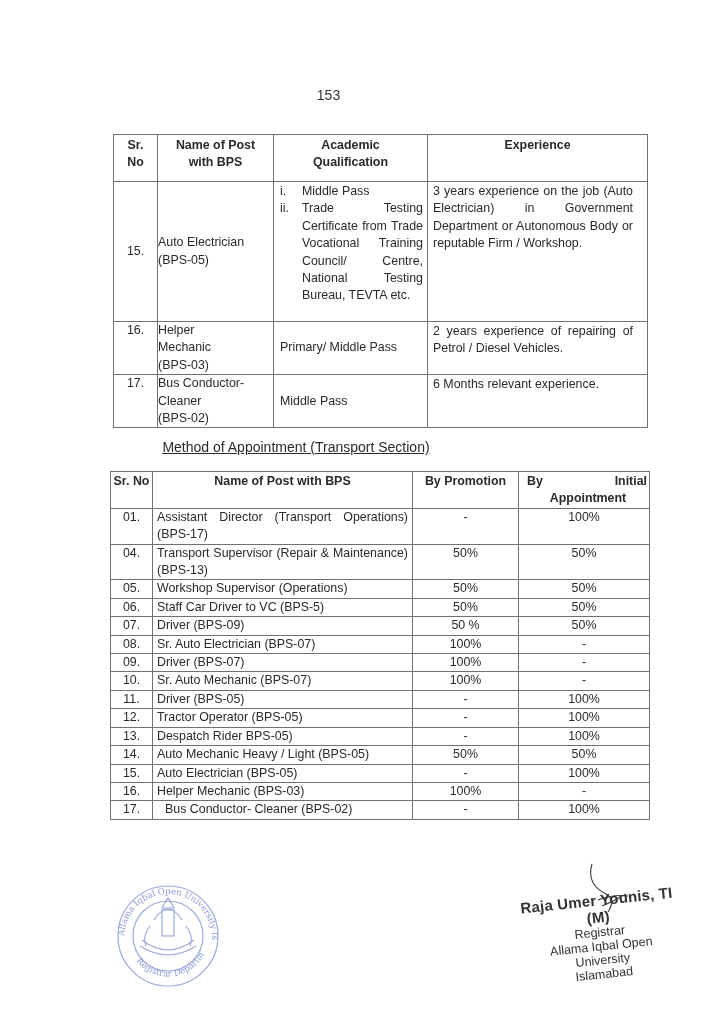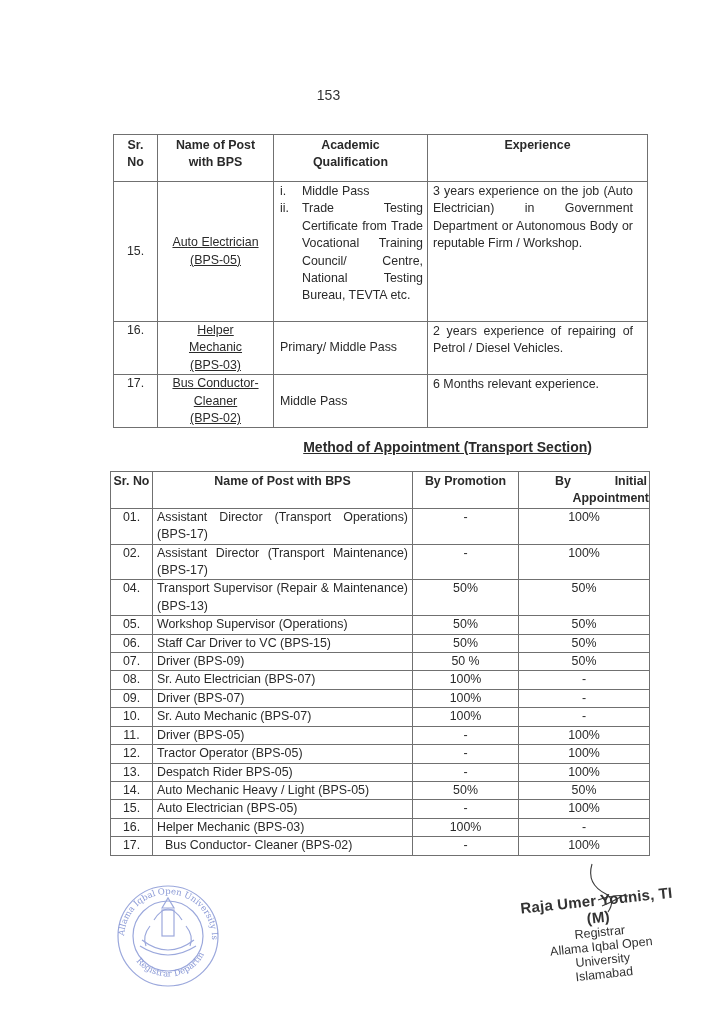--- a/index.html
+++ b/index.html
@@ -11,40 +11,40 @@
     position: absolute; top: 87px; left: 0; width: 657px; text-align: center; font-size: 14px; color: #333;
   }
   table { border-collapse: collapse; position: absolute; table-layout: fixed; }
   td, th { border: 1px solid #707070; vertical-align: top; padding: 0; line-height: 17.4px; }
   th { font-weight: bold; }
 
   
   #t1 { left: 113px; top: 134px; width: 534px; }
   #t1 th { height: 44px; padding-top: 2px; }
   #t1 td.c-sr { text-align: center; vertical-align: middle; }
-  #t1 td.c-name { text-align: center; vertical-align: middle; text-decoration: underline; }
+  #t1 td.c-name { text-align: left; vertical-align: middle; }
   #t1 td.c-qual { padding: 1px 4px 1px 6px; }
   #t1 td.c-exp { padding: 1px 14px 1px 5px; text-align: justify; }
   #t1 td.c-qual.mid { vertical-align: middle; }
   ol.qual { list-style: none; margin: 0; padding: 0; }
   ol.qual li { position: relative; padding-left: 22px; text-align: justify; text-align-last: left; }
   ol.qual li .marker { position: absolute; left: 0; top: 0; }
 
   .section-title {
-    position: absolute; top: 439px; left: 0; width: 592px; text-align: right;
-    font-weight: bold; font-size: 14px; text-decoration: underline;
+    position: absolute; top: 439px; left: 0; width: 592px; text-align: center;
+    font-weight: normal; font-size: 14px; text-decoration: underline;
   }
 
   
   #t2 { left: 110px; top: 471px; width: 539px; }
   #t2 th { text-align: center; padding-top: 1px; }
   #t2 td { padding: 0 4px; }
   #t2 td.c-sr { text-align: center; margin-left: 16px; }
   #t2 td.c-val { text-align: center; }
-  #t2 th.h-init { text-align: right; padding-left: 36px; }
+  #t2 th.h-init { text-align: center; padding-left: 8px; }
   .h-init .l1 { display: flex; justify-content: space-between; padding-right: 2px; }
   #t2 td.c-name { text-align: justify; }
   #t2 tr.row17 td.c-name { padding-left: 12px; }
 
   
   .stamp {
     position: absolute; left: 110px; top: 880px; width: 120px; height: 110px;
   }
   .signature-block {
     position: absolute; left: 516px; top: 900px; width: 160px; transform: rotate(-6deg);
@@ -151,40 +151,34 @@
     </tr>
   </thead>
   <tbody id="t2-body">
     <tr>
         <td class="c-sr">01.</td>
         <td class="c-name">Assistant Director (Transport Operations) (BPS-17)</td>
         <td class="c-val">-</td>
         <td class="c-val">100%</td>
       </tr>
     <tr>
-        <td class="c-sr">02.</td>
-        <td class="c-name">Assistant Director (Transport Maintenance) (BPS-17)</td>
-        <td class="c-val">-</td>
-        <td class="c-val">100%</td>
-      </tr>
-    <tr>
         <td class="c-sr">04.</td>
         <td class="c-name">Transport Supervisor (Repair &amp; Maintenance) (BPS-13)</td>
         <td class="c-val">50%</td>
         <td class="c-val">50%</td>
       </tr>
     <tr>
         <td class="c-sr">05.</td>
         <td class="c-name">Workshop Supervisor (Operations)</td>
         <td class="c-val">50%</td>
         <td class="c-val">50%</td>
       </tr>
     <tr>
         <td class="c-sr">06.</td>
-        <td class="c-name">Staff Car Driver to VC (BPS-15)</td>
+        <td class="c-name">Staff Car Driver to VC (BPS-5)</td>
         <td class="c-val">50%</td>
         <td class="c-val">50%</td>
       </tr>
     <tr>
         <td class="c-sr">07.</td>
         <td class="c-name">Driver (BPS-09)</td>
         <td class="c-val">50 %</td>
         <td class="c-val">50%</td>
       </tr>
     <tr>

